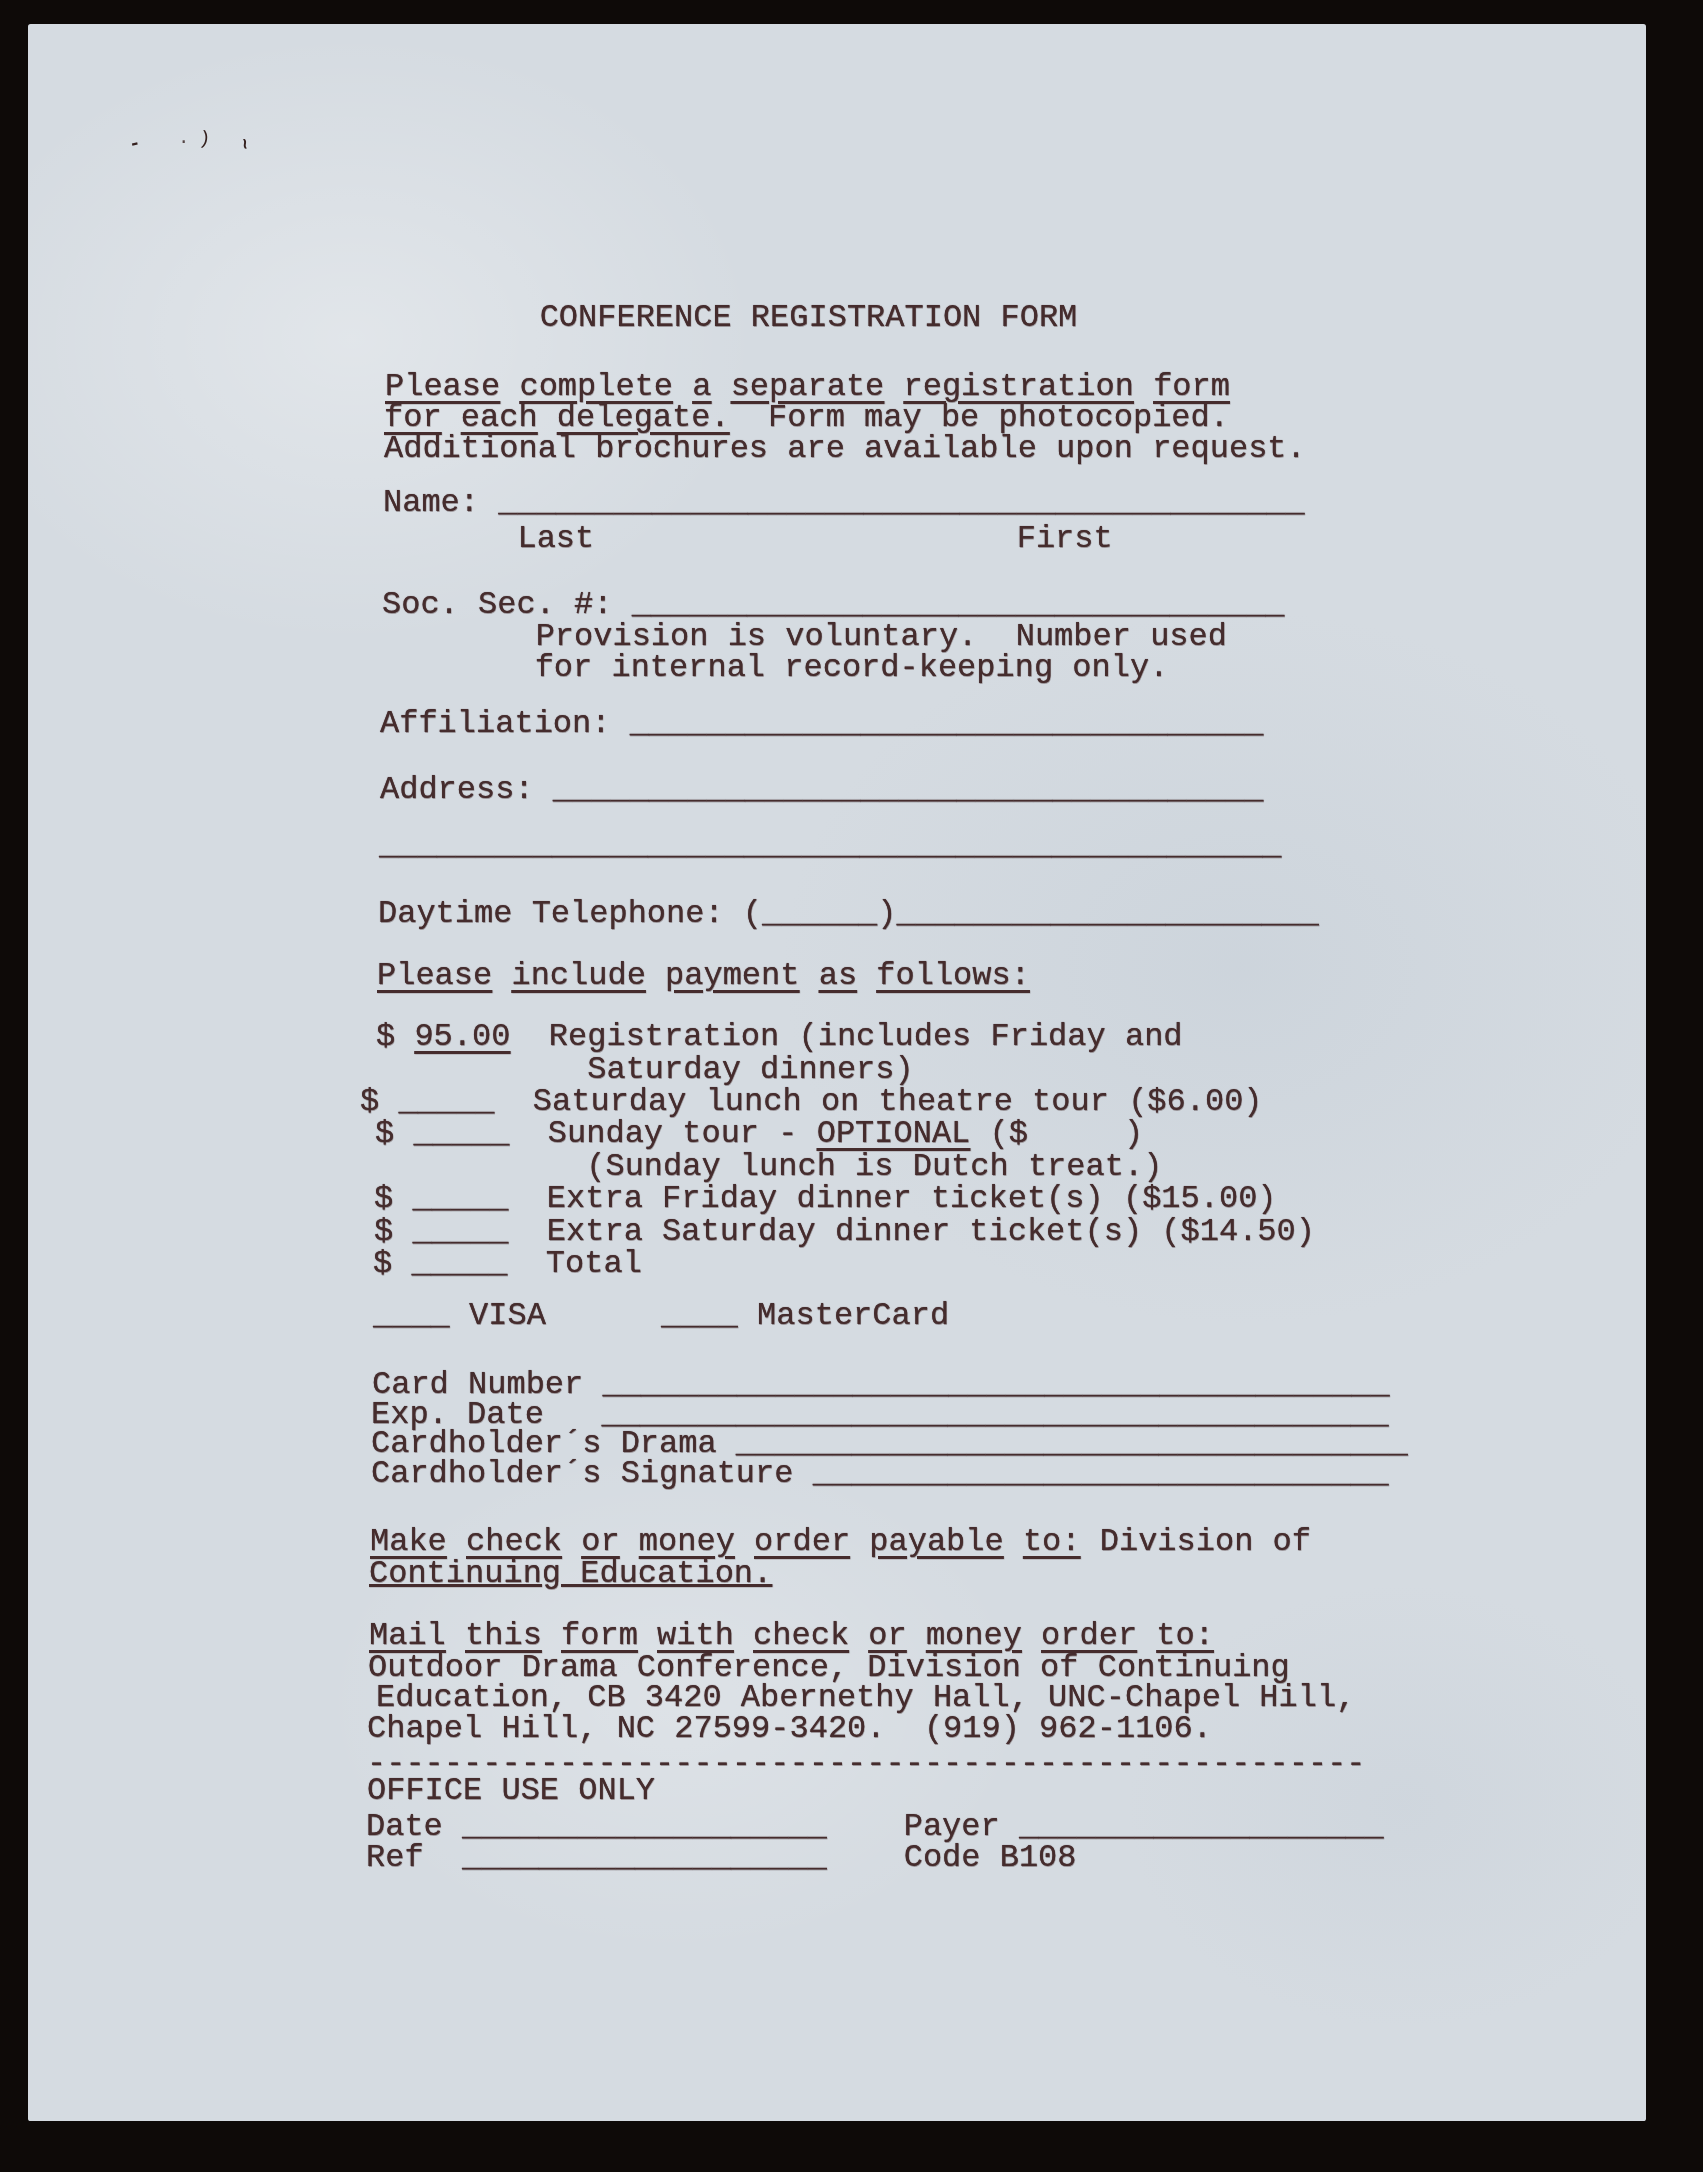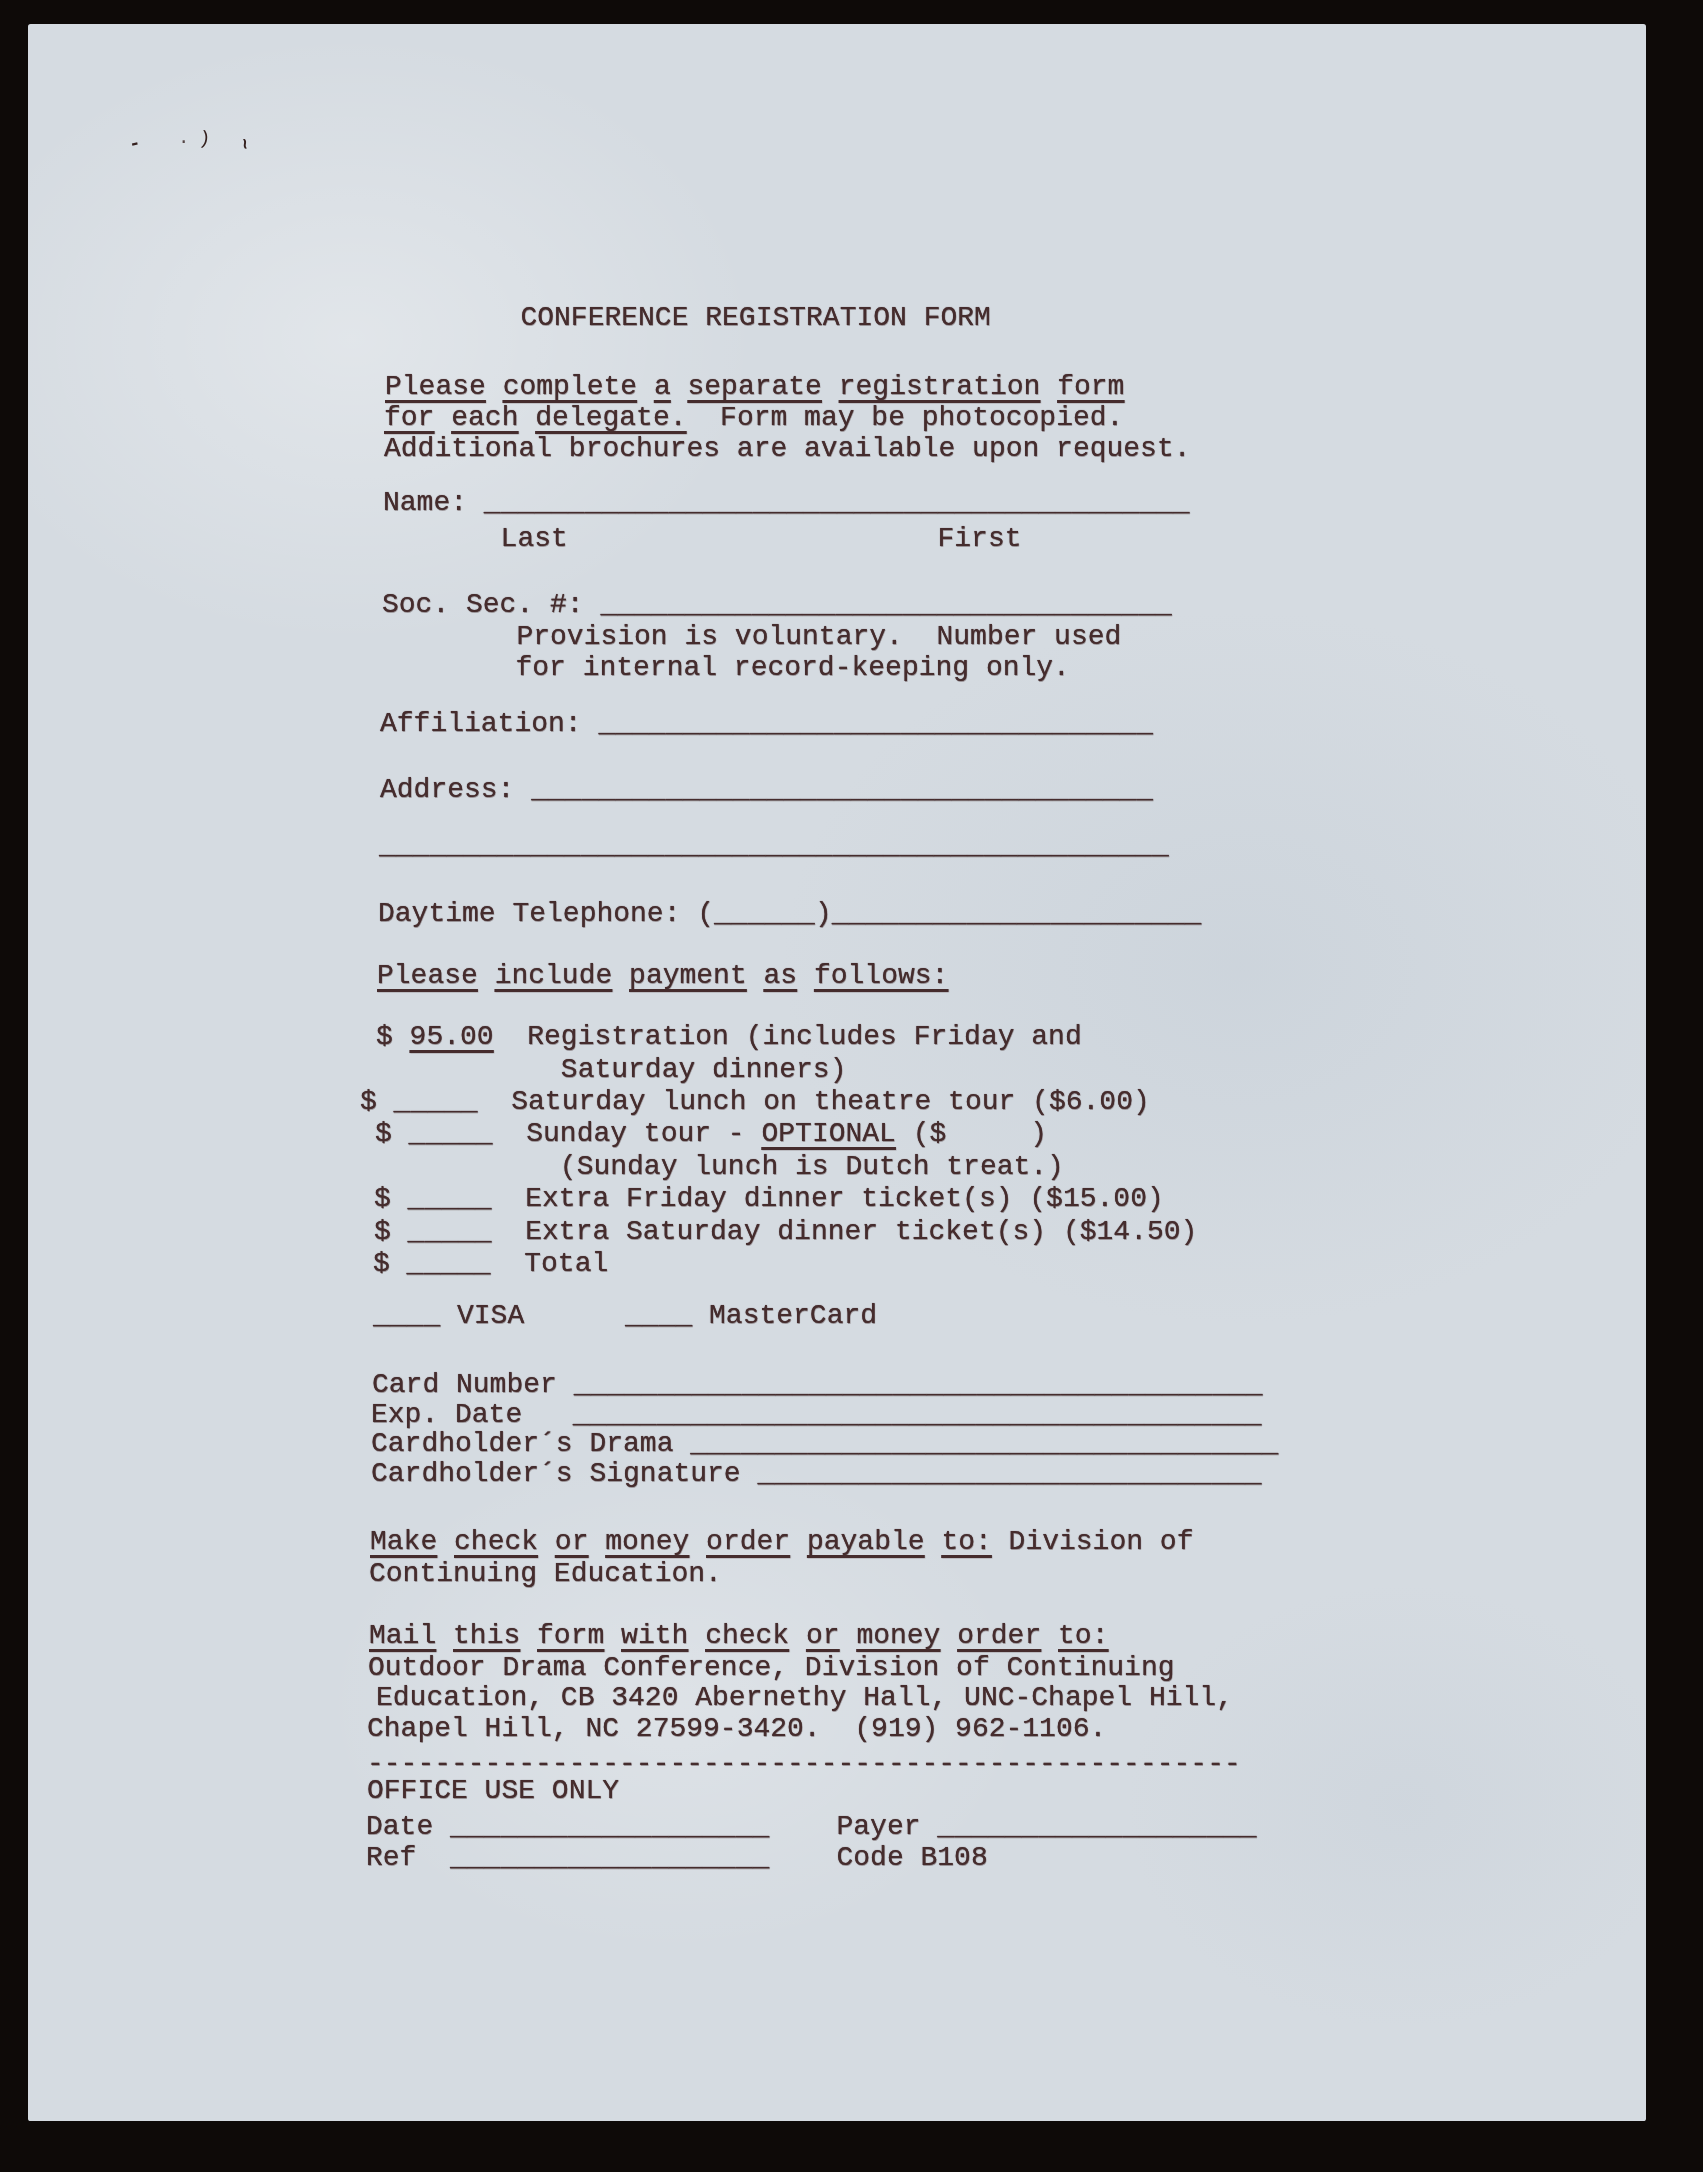--- a/index.html
+++ b/index.html
@@ -18,21 +18,21 @@
     background-image:
       radial-gradient(ellipse 681px 511px at 20% 15%, rgba(255,255,255,0.30), transparent 60%),
       radial-gradient(ellipse 767px 596px at 75% 45%, rgba(186,197,208,0.30), transparent 60%),
       radial-gradient(ellipse 596px 426px at 40% 80%, rgba(255,255,255,0.20), transparent 60%),
       radial-gradient(ellipse 426px 341px at 85% 85%, rgba(190,200,211,0.25), transparent 65%);
     border-radius:2.6px;
   }
   .line{
     position:absolute;
     white-space:pre;
-    font-size:28px;
+    font-size:32px;
     line-height:29px;
     color:#452c2d;
     text-shadow:0 0 0.9px rgba(66,42,44,0.85), 0.5px 0.5px 0 rgba(66,42,44,0.35);
     letter-spacing:0;
   }
   .line .u{
     text-decoration:underline;
     text-decoration-thickness:2.6px;
     text-underline-offset:6px;
   }
@@ -83,21 +83,21 @@
     <div class="line" style="left: 347px; top: 1128px;"><span>           (Sunday lunch is Dutch treat.)</span></div>
     <div class="line" style="left: 346px; top: 1160px;"><span>$ </span><span>_____</span><span>  Extra Friday dinner ticket(s) ($15.00)</span></div>
     <div class="line" style="left: 346px; top: 1193px;"><span>$ </span><span>_____</span><span>  Extra Saturday dinner ticket(s) ($14.50)</span></div>
     <div class="line" style="left: 345px; top: 1225px;"><span>$ </span><span>_____</span><span>  Total</span></div>
     <div class="line" style="left: 345px; top: 1277px;"><span>____ VISA      ____ MasterCard</span></div>
     <div class="line" style="left: 344px; top: 1346px;"><span>Card Number </span><span>_________________________________________</span></div>
     <div class="line" style="left: 343px; top: 1376px;"><span>Exp. Date   </span><span>_________________________________________</span></div>
     <div class="line" style="left: 343px; top: 1405px;"><span>Cardholder´s Drama </span><span>___________________________________</span></div>
     <div class="line" style="left: 343px; top: 1435px; text-align: right;"><span>Cardholder´s Signature </span><span>______________________________</span></div>
     <div class="line" style="left: 342px; top: 1503px;"><span class="u">Make</span><span> </span><span class="u">check</span><span> </span><span class="u">or</span><span> </span><span class="u">money</span><span> </span><span class="u">order</span><span> </span><span class="u">payable</span><span> </span><span class="u">to:</span><span> Division of</span></div>
-    <div class="line" style="left: 341px; top: 1535px;"><span>Continuing Education.</span></div>
+    <div class="line" style="left: 341px; top: 1535px; text-decoration: underline;"><span>Continuing Education.</span></div>
     <div class="line" style="left: 341px; top: 1597px;"><span class="u">Mail</span><span> </span><span class="u">this</span><span> </span><span class="u">form</span><span> </span><span class="u">with</span><span> </span><span class="u">check</span><span> </span><span class="u">or</span><span> </span><span class="u">money</span><span> </span><span class="u">order</span><span> </span><span class="u">to:</span></div>
     <div class="line" style="left: 340px; top: 1629px;"><span>Outdoor Drama Conference, Division of Continuing</span></div>
     <div class="line" style="left: 340px; top: 1659px; margin-left: 8px;"><span>Education, CB 3420 Abernethy Hall, UNC-Chapel Hill,</span></div>
     <div class="line" style="left: 339px; top: 1690px;"><span>Chapel Hill, NC 27599-3420.  (919) 962-1106.</span></div>
     <div class="line" style="left: 339px; top: 1725px;"><span>----------------------------------------------------</span></div>
     <div class="line" style="left: 339px; top: 1752px;"><span>OFFICE USE ONLY</span></div>
     <div class="line" style="left: 338px; top: 1788px;"><span>Date </span><span>___________________</span><span>    </span><span>Payer </span><span>___________________</span></div>
     <div class="line" style="left: 338px; top: 1819px;"><span>Ref  </span><span>___________________</span><span>    </span><span>Code B108</span></div>
   </div>
 

